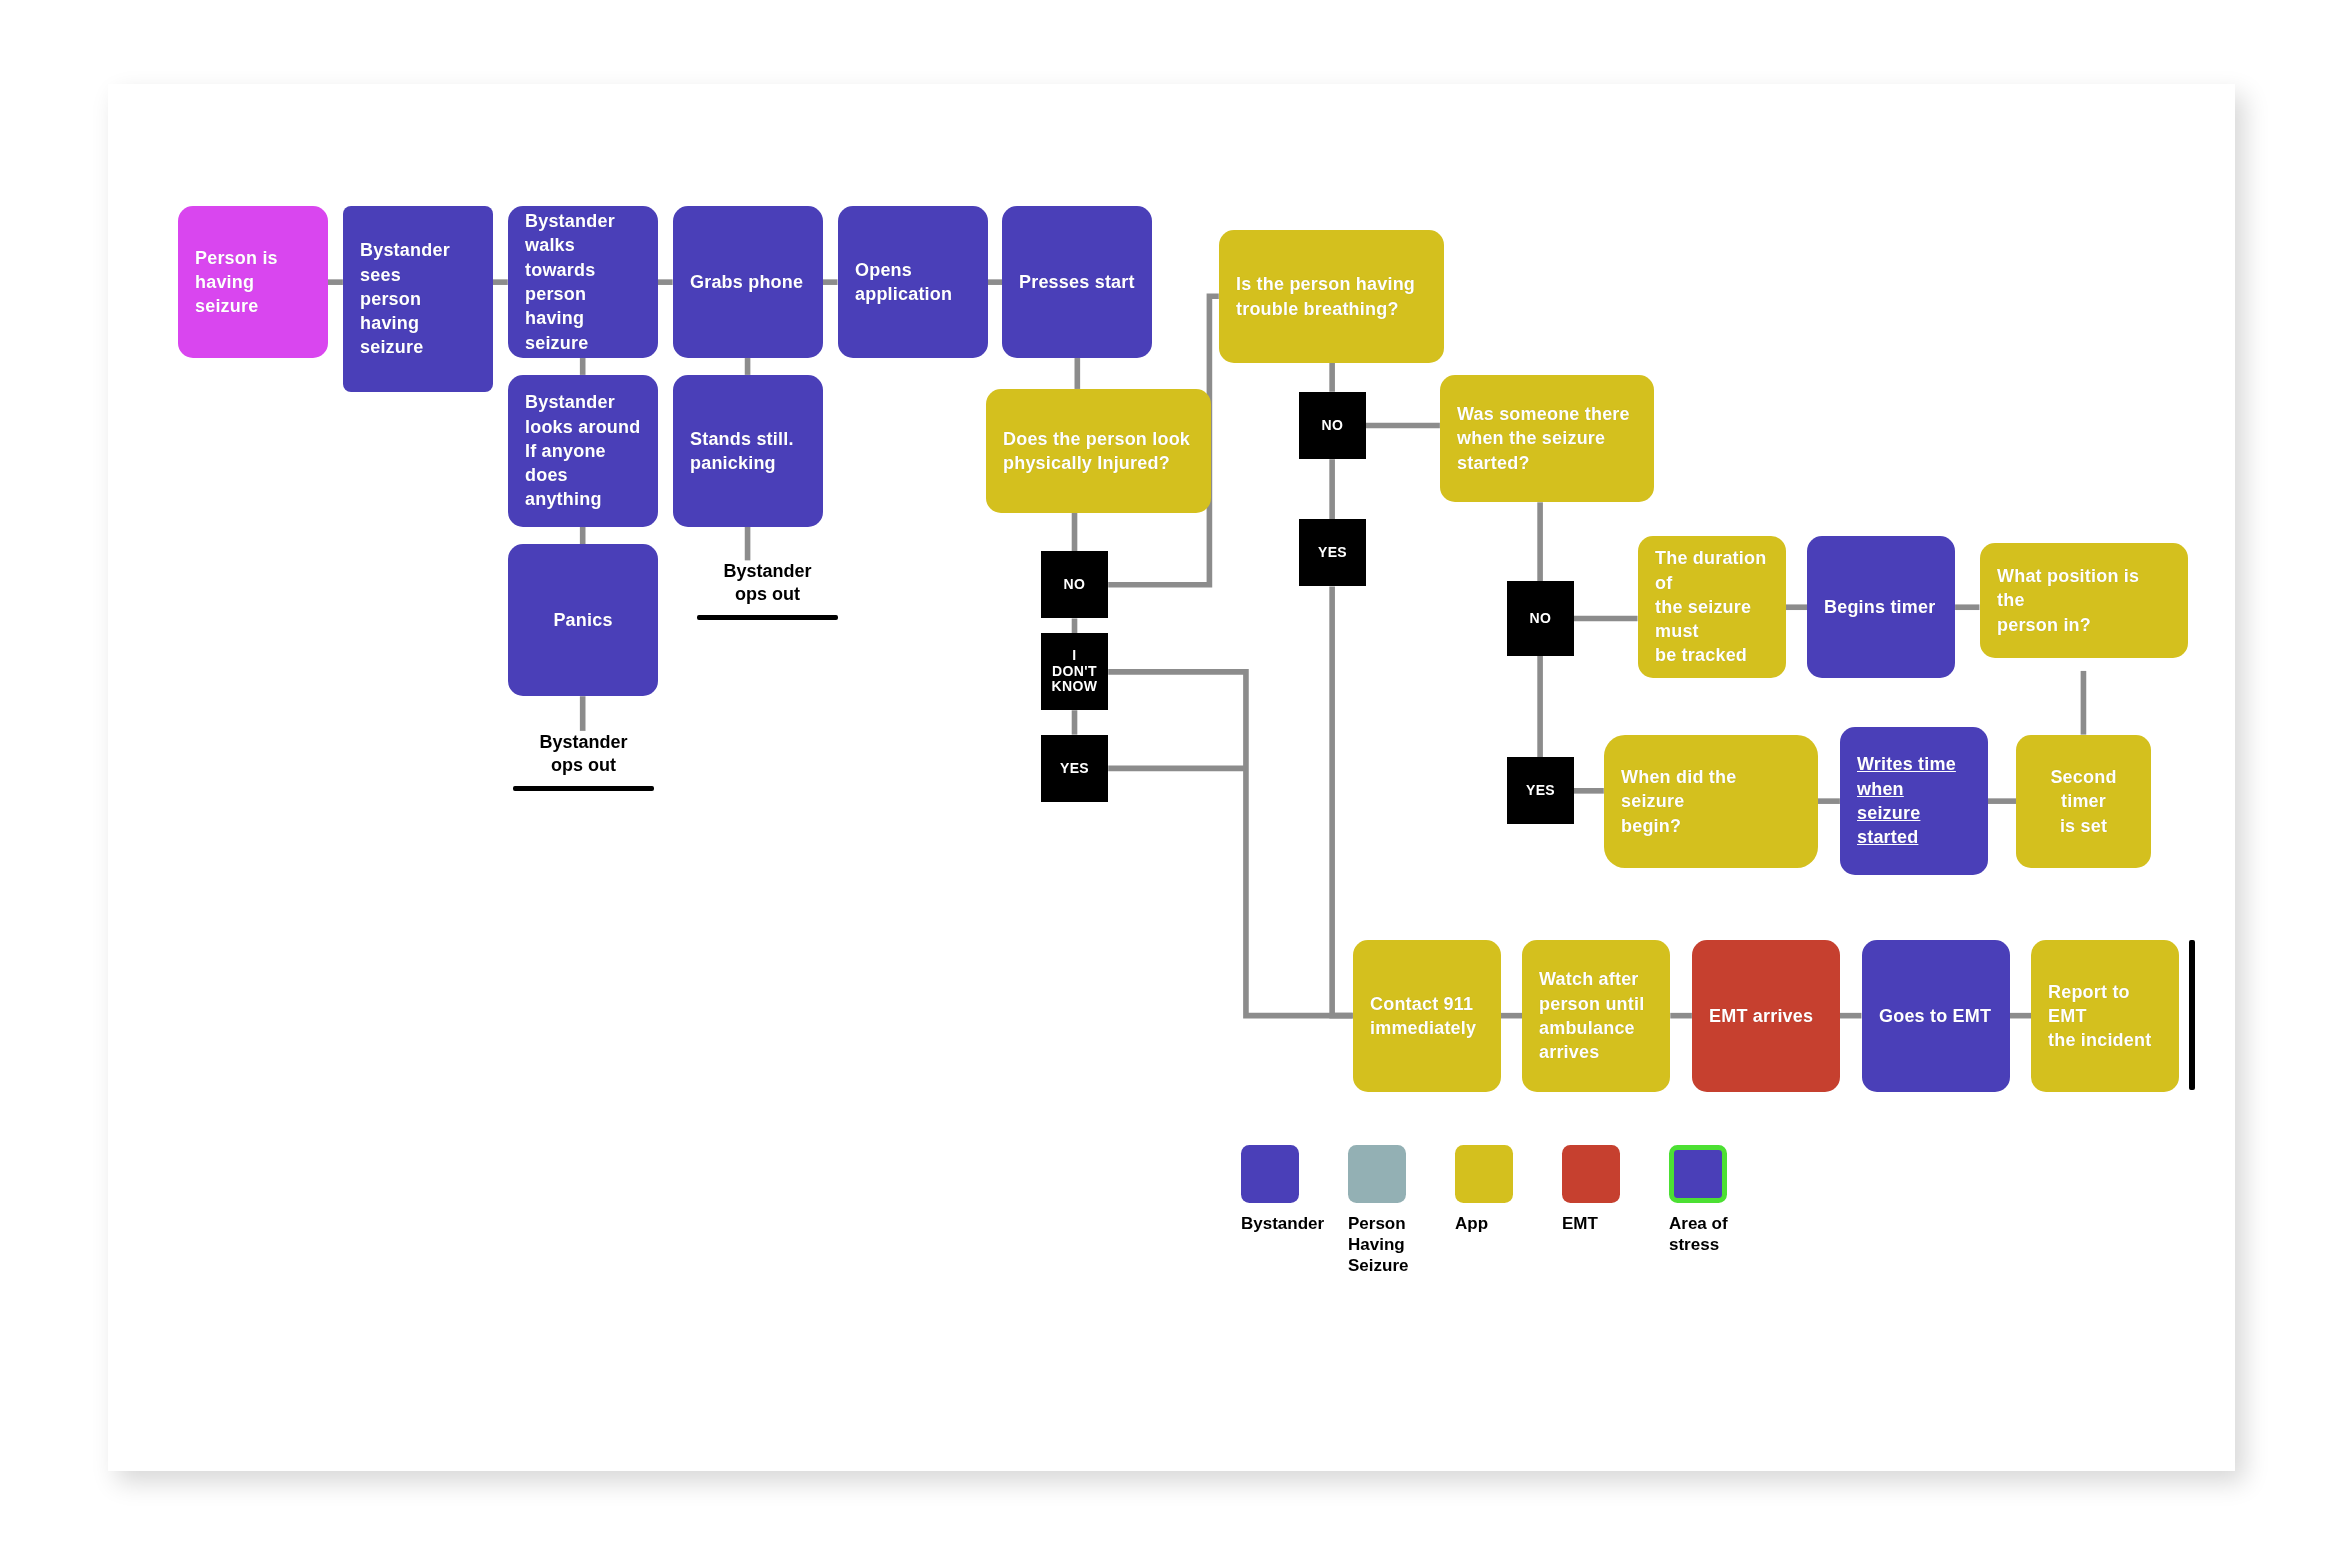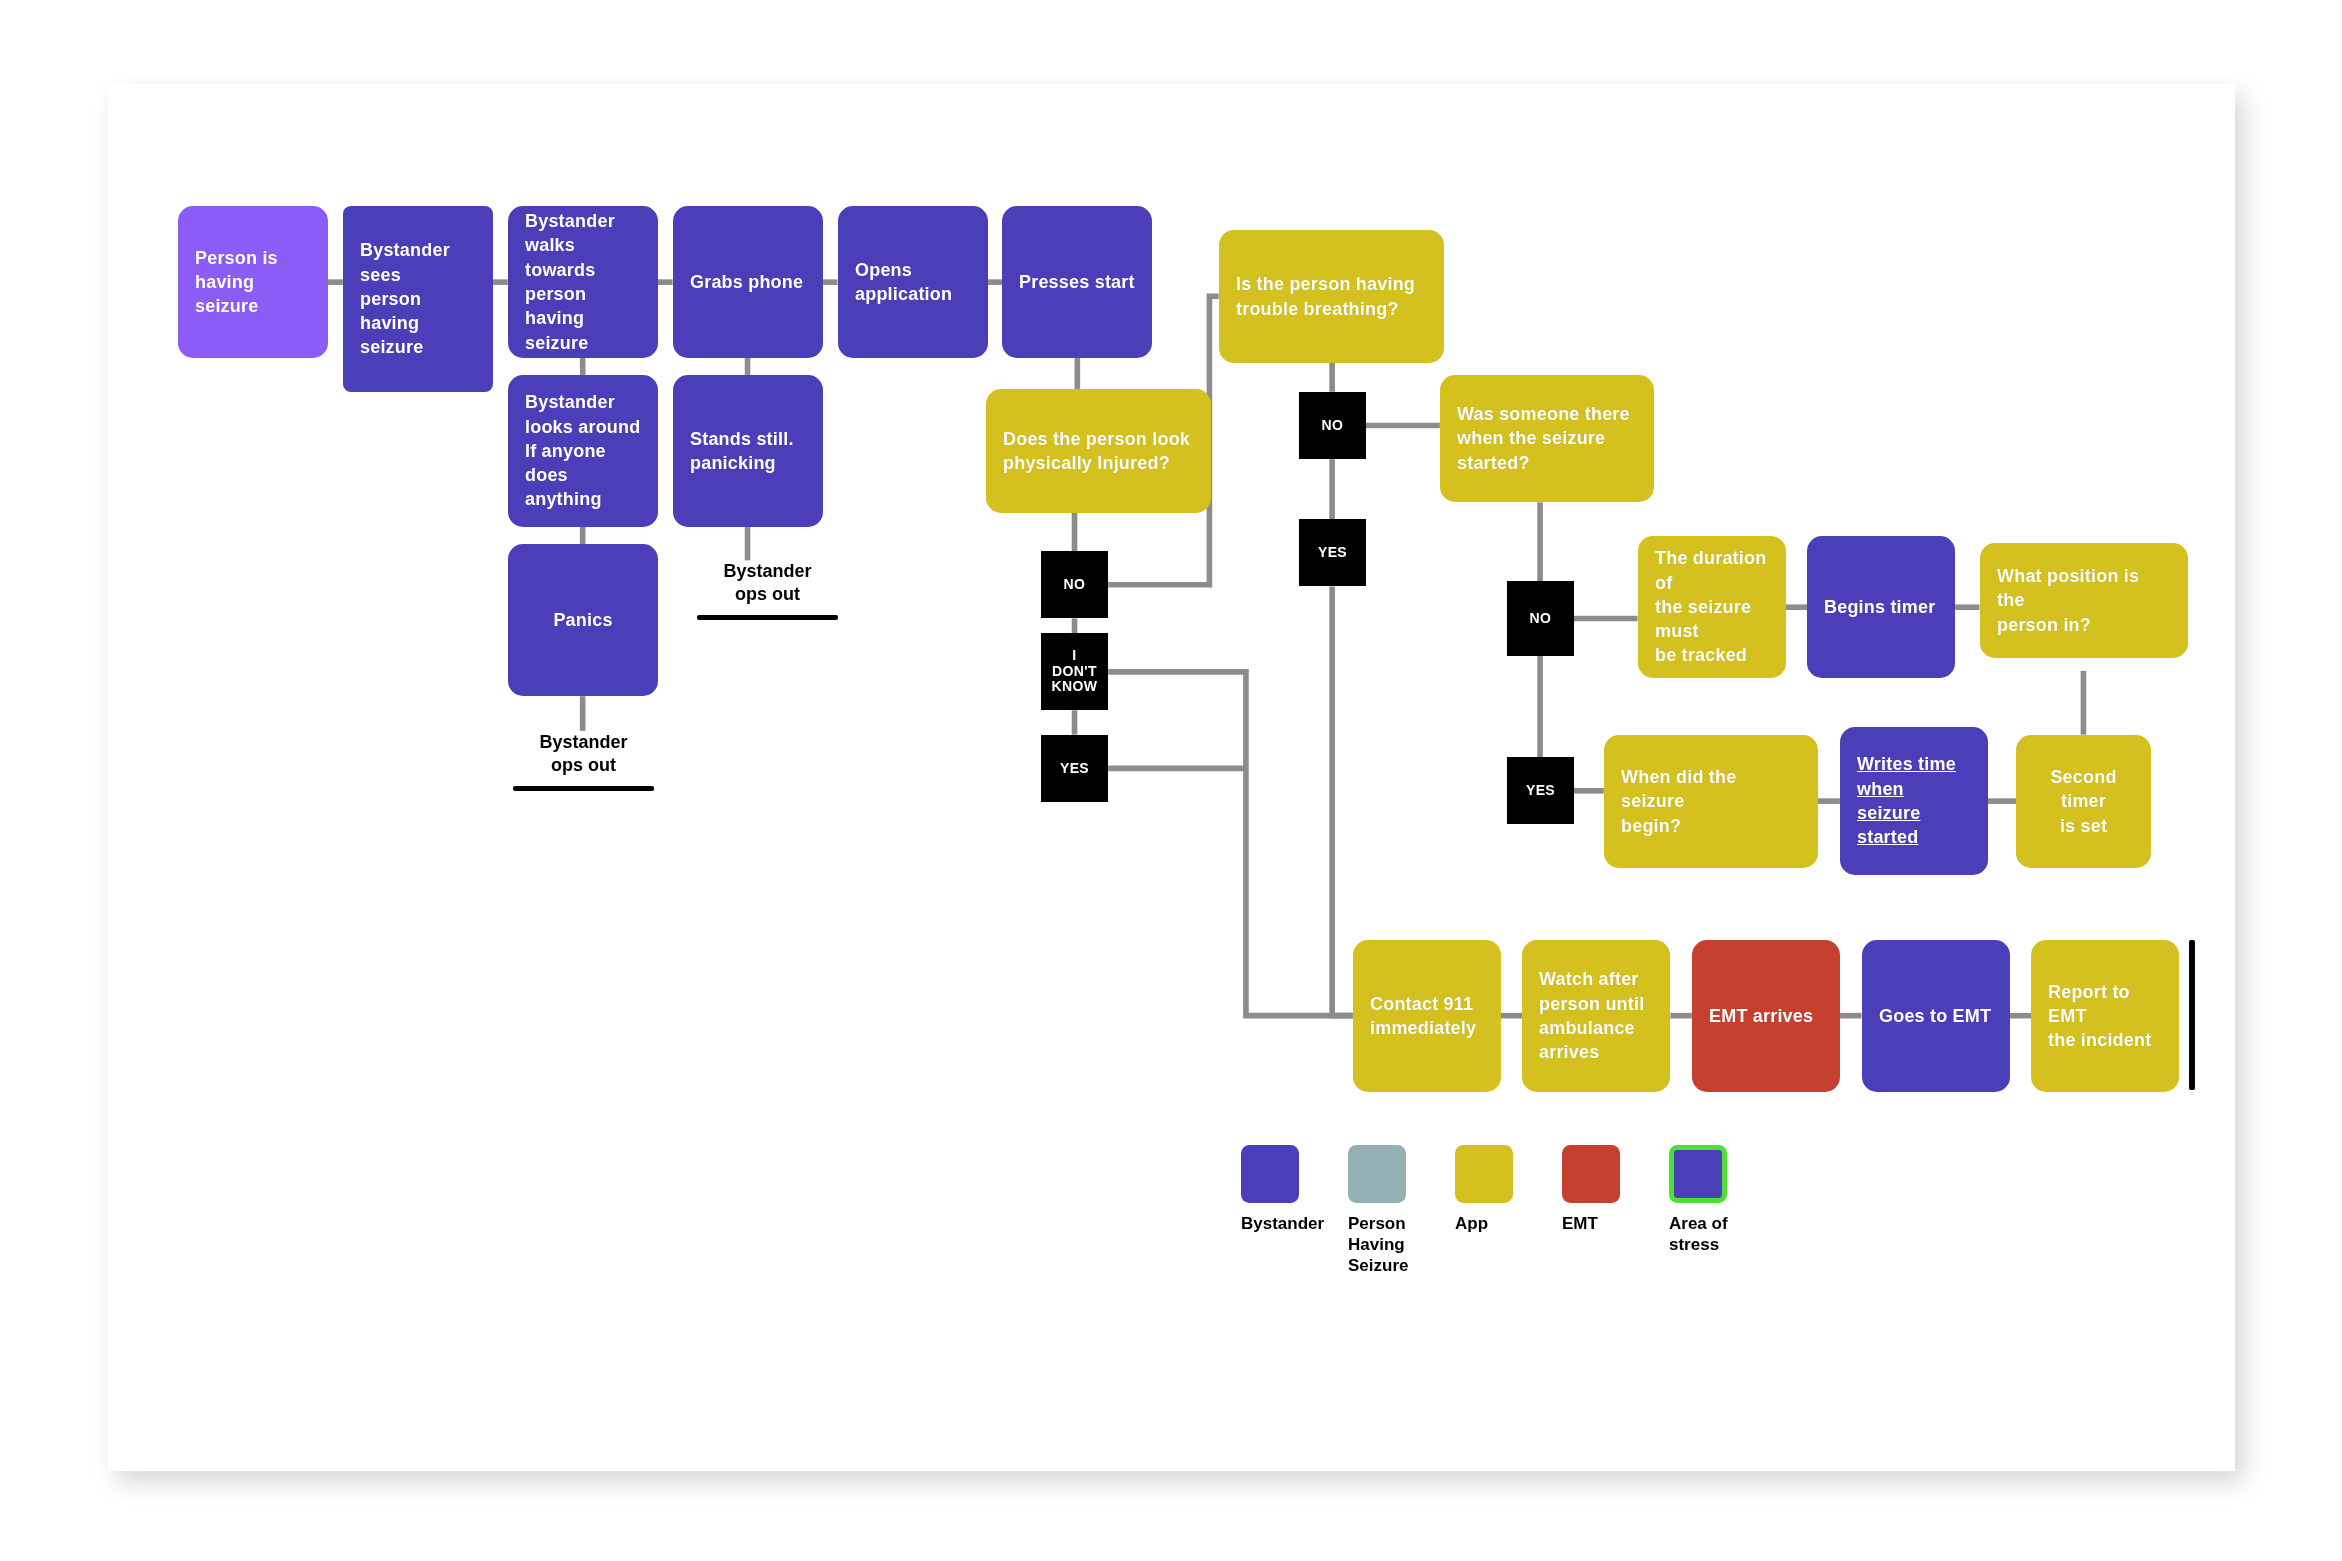--- a/index.html
+++ b/index.html
@@ -49,21 +49,21 @@
     box-sizing: border-box;
     padding: 0 17px;
     display: flex;
     align-items: center;
     letter-spacing: 0.2px;
     text-shadow: 0 0 0.9px rgba(0,0,0,0.18);
   }
   .node.center { justify-content: center; text-align: center; }
 
   .c-bystander { background: #4a3fb8; }
-  .c-person    { background: #8b5cf6; }
+  .c-person    { background: #d946ef; }
   .c-app       { background: #d4c01e; }
   .c-emt       { background: #c6402f; }
 
   
   .chip {
     position: absolute;
     background: #000000;
     color: #ffffff;
     font-weight: bold;
     font-size: 14px;
@@ -239,21 +239,21 @@
       </div>
       <div class="node c-app" style="left: 1638px; top: 536px; width: 148px; height: 142px;">
         <span>The duration of<br>the seizure must<br>be tracked</span>
       </div>
       <div class="node c-bystander" style="left: 1807px; top: 536px; width: 148px; height: 142px;">
         <span>Begins timer</span>
       </div>
       <div class="node c-app" style="left: 1980px; top: 543px; width: 208px; height: 115px;">
         <span>What position is the<br>person in?</span>
       </div>
-      <div class="node c-app" style="left: 1604px; top: 735px; width: 214px; height: 133px;">
+      <div class="node c-app" style="left: 1604px; top: 735px; width: 214px; height: 133px; border-radius: 21px;">
         <span>When did the seizure<br>begin?</span>
       </div>
       <div class="node c-bystander" style="left: 1840px; top: 727px; width: 148px; height: 148px; text-decoration: underline;">
         <span>Writes time<br>when seizure<br>started</span>
       </div>
       <div class="node c-app center" style="left: 2016px; top: 735px; width: 135px; height: 133px;">
         <span>Second timer<br>is set</span>
       </div>
       <div class="node c-app" style="left: 1353px; top: 940px; width: 148px; height: 152px;">
         <span>Contact 911<br>immediately</span>

